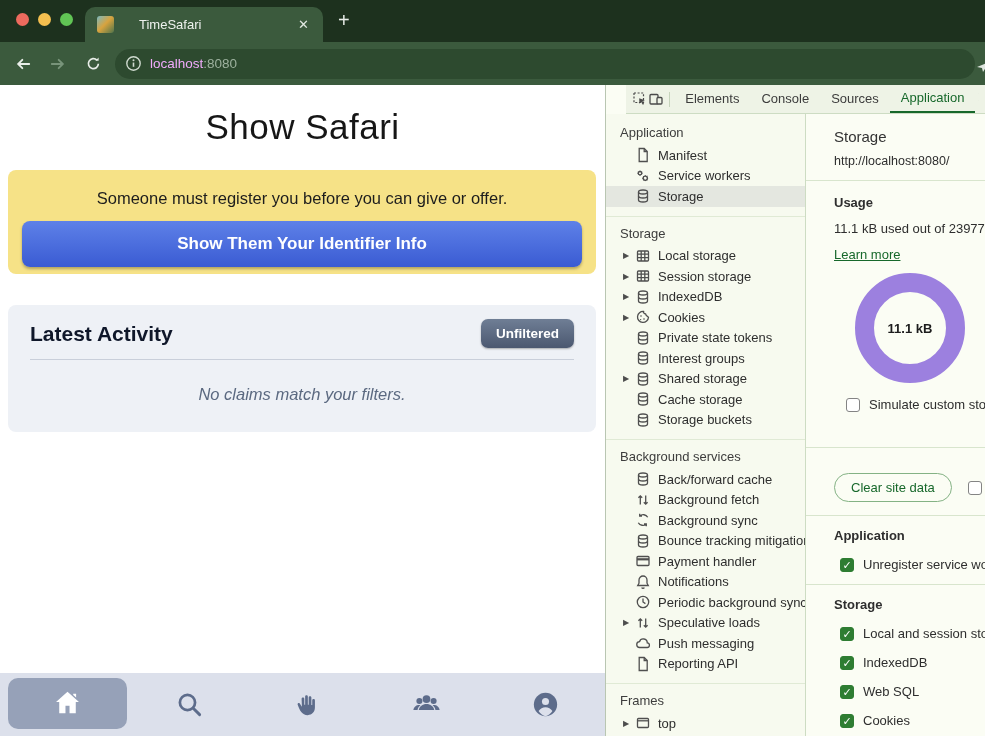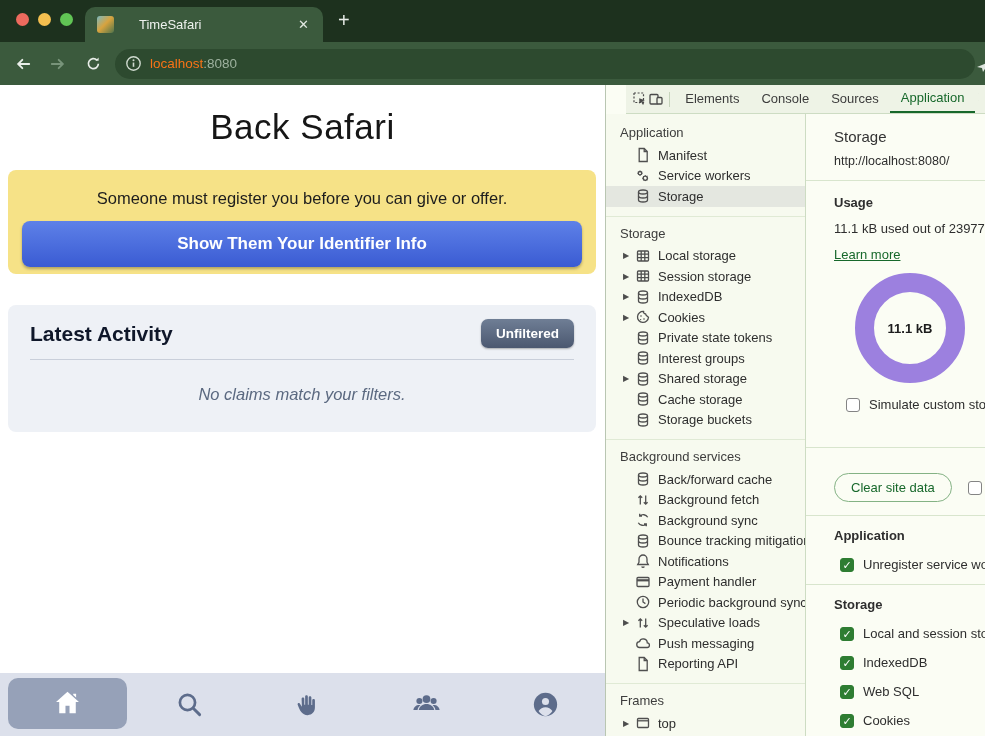--- a/index.html
+++ b/index.html
@@ -15,21 +15,21 @@
          border-radius:10px 10px 0 0; display:flex; align-items:center; padding:0 12px; }
   .favicon { width:17px; height:17px; border-radius:3px; flex:0 0 17px;
              background:linear-gradient(135deg,#79b9c2 0%,#d8a33e 48%,#50744b 100%); }
   .tab-title { color:#eef2ee; font-size:13px; margin-left:25px; flex:1; }
   .tab-close { color:#e3eae3; font-size:13px; padding:0 2px; }
   .newtab { position:absolute; left:338px; top:9px; color:#e8ece8; font-size:20px; font-weight:300; }
   .toolbar { height:43px; background:#3b5a3d; display:flex; align-items:center; padding:0 10px; gap:9px; position:relative; }
   .navbtn { width:26px; height:26px; display:flex; align-items:center; justify-content:center; }
   .urlbar { flex:1; height:30px; background:#2d4a2f; border-radius:15px; display:flex; align-items:center;
             padding:0 10px; gap:8px; font-size:13.5px; }
-  .url-host { color:#f97316; } .url-port { color:#9db19e; }
+  .url-host { color:#f0abfc; } .url-port { color:#9db19e; }
   .edge-glyph { position:absolute; right:-6px; top:16px; }
 
   
   .content { display:flex; height:651px; }
   .page { width:605px; position:relative; background:#fff; }
 
   .page-title { font-weight:300; font-size:35px; color:#161616; text-align:center; margin-top:22px; letter-spacing:.5px; }
   .alert { position:absolute; left:8px; right:9px; top:85px; height:104px; background:#f6e287; border-radius:8px;
            text-align:center; padding-top:19px; }
   .alert-msg { font-size:16.5px; color:#1d1d1d; }
@@ -139,21 +139,21 @@
   <span class="edge-glyph">
     <svg viewBox="0 0 16 16" width="16" height="16">
         <path d="M2 9 14 4 8 14l-1-4z" fill="#dfe6df"></path>
       </svg>
   </span>
 </div>
 
 <div class="content">
 
   <div class="page">
-    <div class="page-title">Back Safari</div>
+    <div class="page-title">Show Safari</div>
 
     <div class="alert">
       <div class="alert-msg">Someone must register you before you can give or offer.</div>
       <button class="alert-btn">Show Them Your Identifier Info</button>
     </div>
 
     <div class="card">
       <div class="card-head">
         <span class="card-title">Latest Activity</span>
         <button class="unfiltered-btn">Unfiltered</button>
@@ -396,35 +396,35 @@
                   <path d="M3.5 4c0-1.2 2-2 4.5-2s4.5.8 4.5 2v8c0 1.2-2 2-4.5 2s-4.5-.8-4.5-2z" fill="none" stroke="#4f4f4f" stroke-width="1.3"></path>
                   <path d="M3.5 4c0 1.2 2 2 4.5 2s4.5-.8 4.5-2M3.5 8c0 1.2 2 2 4.5 2s4.5-.8 4.5-2" fill="none" stroke="#4f4f4f" stroke-width="1.3"></path>
                 </svg>
               </span>
               <span>Bounce tracking mitigation</span>
             </div>
             <div class="dt-row">
               <span class="exp"></span>
               <span class="ticon">
                 <svg viewBox="0 0 16 16">
+                  <rect x="2" y="3.5" width="12" height="9" rx="1" fill="none" stroke="#4f4f4f" stroke-width="1.3"></rect>
+                  <rect x="2" y="5.2" width="12" height="2.2" fill="#4f4f4f"></rect>
+                </svg>
+              </span>
+              <span>Payment handler</span>
+            </div>
+            <div class="dt-row">
+              <span class="exp"></span>
+              <span class="ticon">
+                <svg viewBox="0 0 16 16">
                   <path d="M8 2a4 4 0 0 1 4 4v3.2l1.3 2.3h-10.6L4 9.2V6a4 4 0 0 1 4-4z" fill="none" stroke="#4f4f4f" stroke-width="1.3"></path>
                   <path d="M6.7 13.4a1.4 1.4 0 0 0 2.6 0" fill="none" stroke="#4f4f4f" stroke-width="1.3"></path>
                 </svg>
               </span>
               <span>Notifications</span>
-            </div>
-            <div class="dt-row">
-              <span class="exp"></span>
-              <span class="ticon">
-                <svg viewBox="0 0 16 16">
-                  <rect x="2" y="3.5" width="12" height="9" rx="1" fill="none" stroke="#4f4f4f" stroke-width="1.3"></rect>
-                  <rect x="2" y="5.2" width="12" height="2.2" fill="#4f4f4f"></rect>
-                </svg>
-              </span>
-              <span>Payment handler</span>
             </div>
             <div class="dt-row">
               <span class="exp"></span>
               <span class="ticon">
                 <svg viewBox="0 0 16 16">
                   <circle cx="8" cy="8" r="5.7" fill="none" stroke="#4f4f4f" stroke-width="1.3"></circle>
                   <path d="M8 4.6V8l2.4 1.6" fill="none" stroke="#4f4f4f" stroke-width="1.3"></path>
                 </svg>
               </span>
               <span>Periodic background sync</span>

